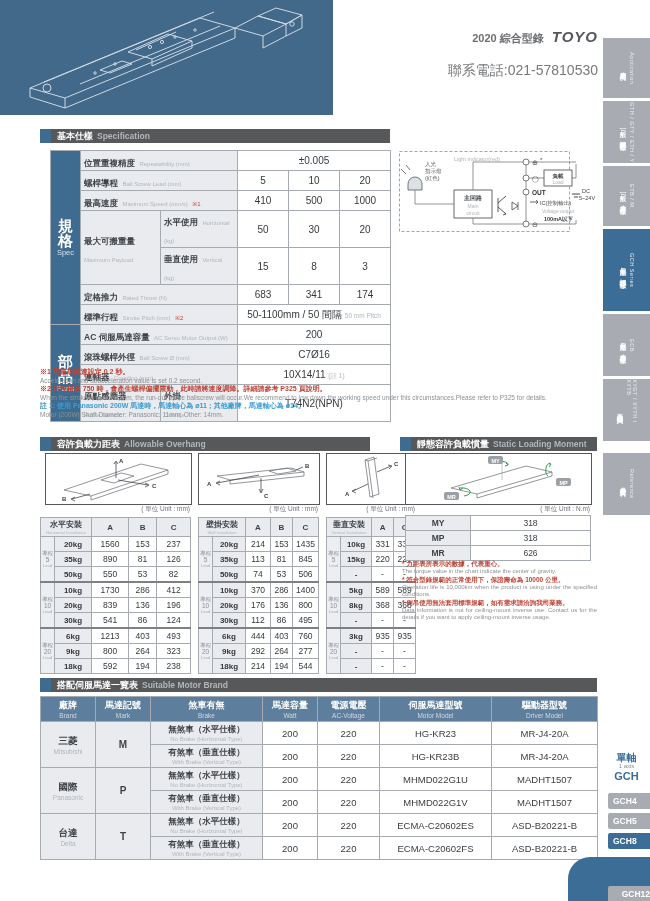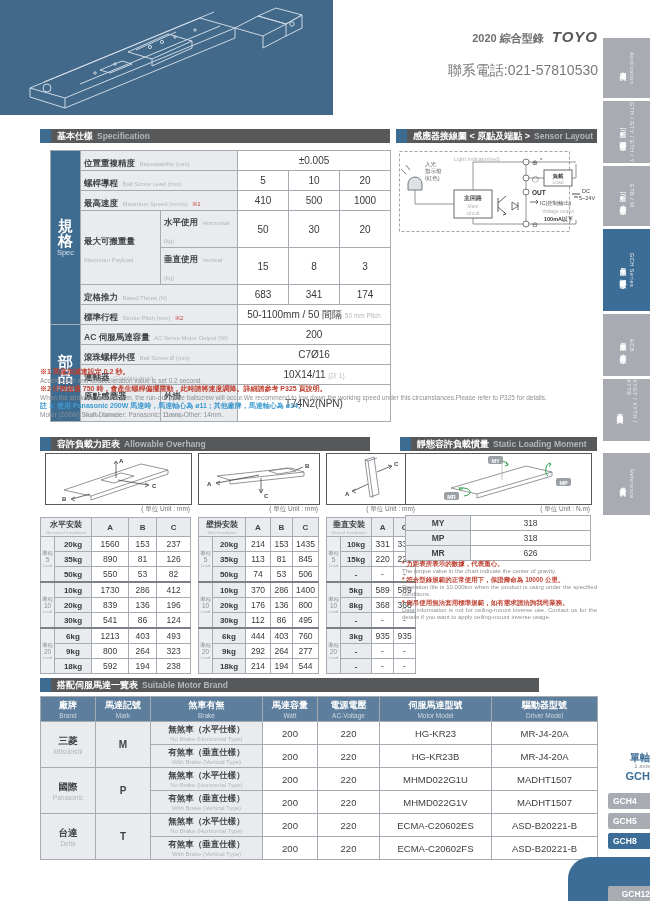--- a/index.html
+++ b/index.html
@@ -68,21 +68,21 @@
   .motor-table td.brand .ben{display:block;font-size:6.5px;color:#b2b6bc;}
   .motor-table td.mark{font-size:10px;font-weight:bold;color:#3f4347;}
   .motor-table td.brake .kzh{display:block;font-size:8.5px;font-weight:bold;color:#3f4347;}
   .motor-table td.brake .ken{display:block;font-size:6px;color:#b2b6bc;}
   
   .side-tab{position:absolute;left:603px;width:47px;background:#a8acb2;display:flex;
             align-items:center;justify-content:center;gap:2px;cursor:pointer;overflow:hidden;}
   .side-tab.active{background:#3c6d96;}
   .side-tab .vzh{writing-mode:vertical-rl;font-size:6.5px;font-weight:bold;color:#fff;letter-spacing:1px;}
   .side-tab .ven{writing-mode:vertical-rl;font-size:5.5px;color:#e8eaec;letter-spacing:0.5px;}
-  .series-head{position:absolute;left:603px;top:752px;width:47px;text-align:right;line-height:1.1;}
+  .series-head{position:absolute;left:603px;top:752px;width:47px;text-align:center;line-height:1.1;}
   .series-head .shzh{display:block;font-size:10px;font-weight:bold;color:#3c6d96;}
   .series-head .shen{display:block;font-size:6px;color:#8a8d91;}
   .series-head .shmodel{display:block;font-size:11px;font-weight:bold;color:#3c6d96;}
   .series-tab{position:absolute;left:608px;width:42px;height:16px;background:#a8acb2;color:#fff;
               font-size:8.5px;font-weight:bold;line-height:16px;padding-left:5px;box-sizing:border-box;
               border-radius:2px 0 0 2px;cursor:pointer;}
   .series-tab.active{background:#3c6d96;}
   .corner-blob{position:absolute;right:0;bottom:0;width:82px;height:44px;background:#3c6d96;
                border-top-left-radius:22px;}
   .website{position:absolute;left:400px;top:872px;width:160px;text-align:right;font-size:10px;color:#85888c;margin-top:44px;}
@@ -122,24 +122,20 @@
   </div>
 
   <div class="catalog-line">
     <span>2020 綜合型錄</span><span class="toyo-logo">TOYO</span>
   </div>
   <div class="phone">聯系電話:021-57810530</div>
 
   <div class="sec-bar" style="left:40px;top:129px;width:350px;">
     <div class="sq"></div>
     <div class="bar"><span>基本仕樣</span><span class="en">Specification</span></div>
-  </div>
-  <div class="sec-bar" style="left:396px;top:129px;width:201px;">
-    <div class="sq"></div>
-    <div class="bar"><span>感應器接線圖 &lt; 原點及端點 &gt;</span><span class="en">Sensor Layout</span></div>
   </div>
 
   <table class="spec-table">
     <colgroup>
         <col style="width:30px">
         <col style="width:80px">
         <col style="width:77px">
         <col style="width:51px">
         <col style="width:51px">
         <col style="width:51px">
@@ -604,21 +600,21 @@
 
   <div class="notes moment-notes" style="left:402px;top:560px;width:195px;">
       <span class="nzh red">* 力距表所表示的數據，代表重心。</span>
       <span class="nen">The torque value in the chart indicate the center of gravity.</span>
       <span class="nzh red">* 符合型錄規範的正常使用下，保證壽命為 10000 公里。</span>
       <span class="nen">Operation life is 10,000km when the product is using under the specified conditions.</span>
       <span class="nzh red">* 倒吊使用無法套用標準規範，如有需求請洽詢我司業務。</span>
       <span class="nen">Data information is not for ceiling-mount inverse use. Contact us for the details if you want to apply ceiling-mount inverse usage.</span>
     </div>
 
-  <div class="sec-bar" style="left:40px;top:678px;width:499px;">
+  <div class="sec-bar" style="left:40px;top:678px;width:557px;">
     <div class="sq"></div>
     <div class="bar"><span>搭配伺服馬達一覽表</span><span class="en">Suitable Motor Brand</span></div>
   </div>
   <table class="motor-table">
     <colgroup>
         <col style="width:55px">
         <col style="width:55px">
         <col style="width:112px">
         <col style="width:55px">
         <col style="width:62px">

